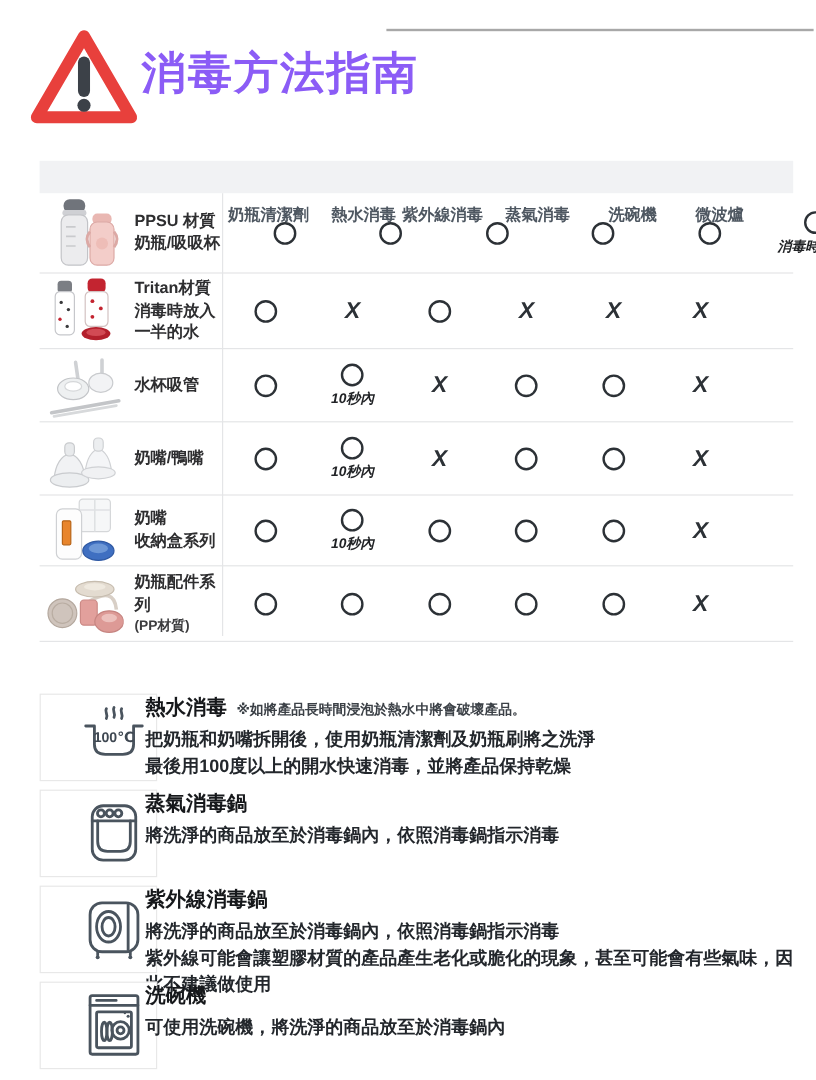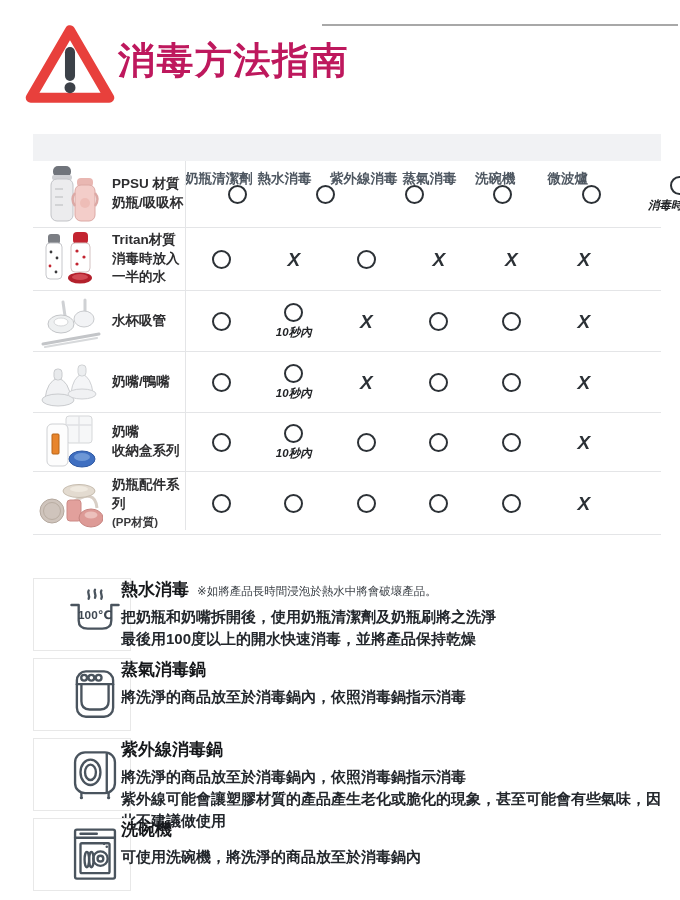--- a/index.html
+++ b/index.html
@@ -2,48 +2,48 @@
 <html><head>
 <meta charset="utf-8">
 <style>
   html,body{margin:0;padding:0;background:#fff;}
   .page{position:relative;width:680px;height:900px;background:#ffffff;overflow:hidden;
         font-family:"Liberation Sans","DejaVu Sans",sans-serif;color:#222;}
 
   
   .warning-wrap{position:absolute;left:24px;top:22px;width:92px;height:84px;}
   .brand-line{position:absolute;left:120px;top:12px;font-size:17px;font-weight:700;color:#1f1f1f;letter-spacing:.5px;}
-  .page-title{position:absolute;left:118px;top:36px;font-size:37px;font-weight:800;color:#be185d;letter-spacing:1.5px;}
+  .page-title{position:absolute;left:118px;top:36px;font-size:37px;font-weight:800;color:#8b5cf6;letter-spacing:1.5px;}
   .header-line{position:absolute;left:322px;top:24px;width:356px;height:2px;background:#a8a8a8;}
 
   
   .table{position:absolute;left:33px;top:134px;width:628px;}
   .thead{display:grid;grid-template-columns:152px repeat(6,72.5px);height:27px;background:#f1f2f4;align-items:center;}
-  .col-h{text-align:left;font-size:13.5px;font-weight:700;color:#4e5761;margin-top:36px;}
+  .col-h{text-align:right;font-size:13.5px;font-weight:700;color:#4e5761;margin-top:36px;}
   .trow{display:grid;grid-template-columns:152px repeat(6,72.5px);border-bottom:1px solid #e4e5e7;position:relative;}
   .label-cell{display:flex;align-items:center;gap:7px;padding-left:4px;}
   .row-img{width:68px;min-width:68px;display:flex;align-items:center;justify-content:center;}
   .row-label{font-size:13.5px;font-weight:700;color:#2e2e30;line-height:1.4;}
   .row-label-sub{font-size:11.5px;font-weight:600;color:#3c3c3e;}
   .mark-cell{display:flex;flex-direction:column;align-items:center;justify-content:center;font-style:italic;}
   .mark-o{width:15px;height:15px;border:2.2px solid #2c3136;border-radius:50%;}
   .mark-x{font-size:19px;font-weight:600;color:#2c3136;line-height:1;}
   .mark-note{font-size:11.5px;font-weight:700;color:#212326;margin-top:3px;white-space:nowrap;}
   .mark-note.wide{transform:translateX(20px);}
   .v-div{position:absolute;left:152px;top:27px;width:1px;height:369px;background:#e4e5e7;}
 
   
   .info{position:absolute;left:33px;top:578px;width:640px;}
   .info-block{position:absolute;left:0;width:640px;}
   .info-icon-box{position:absolute;left:0;top:0;width:71px;height:71px;border:1px solid #e8e8e8;
                  display:flex;align-items:center;justify-content:center;background:#fff;padding-left:25px;}
   .info-text{position:absolute;left:88px;top:0;width:552px;}
   .info-title-row{display:flex;align-items:baseline;gap:8px;}
   .info-title{font-size:17px;font-weight:800;color:#16181b;}
-  .info-note{font-size:11.5px;font-weight:400;color:#3c4147;}
+  .info-note{font-size:11.5px;font-weight:700;color:#3c4147;}
   .info-body{margin-top:5px;font-size:15px;font-weight:700;color:#23272c;line-height:1.45;}
 </style>
 </head>
 <body>
 
 <div class="page">
 
   <div class="warning-wrap">
     <svg width="92" height="84" viewBox="0 0 100 92">
       <polygon points="50,9 93,83 7,83" fill="none" stroke="#e8403c" stroke-width="11" stroke-linejoin="round"></polygon>

